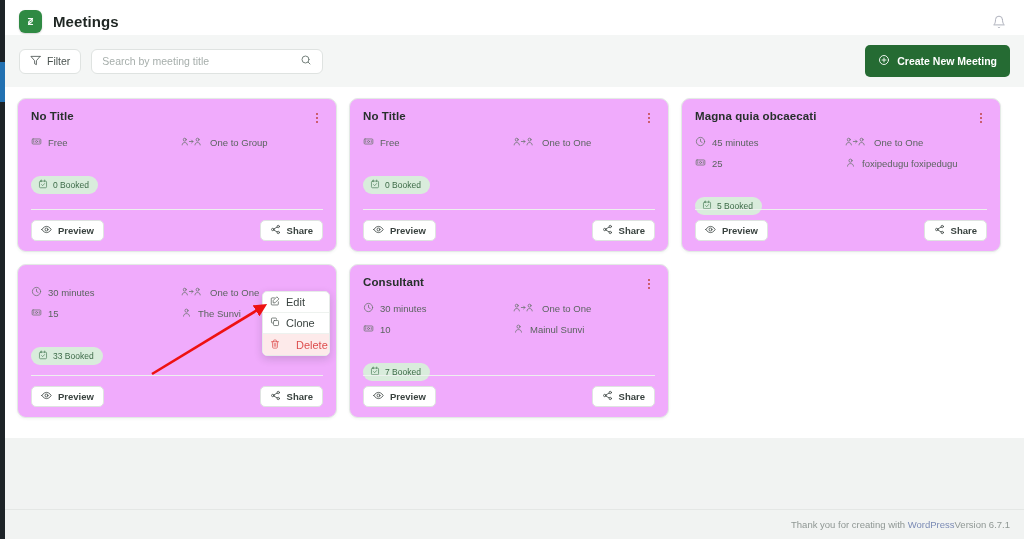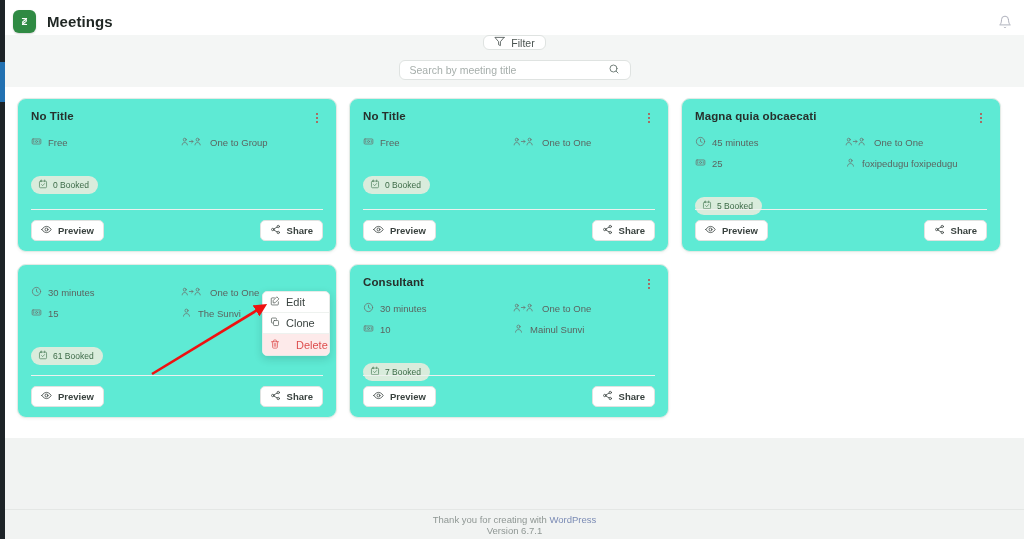--- a/index.html
+++ b/index.html
@@ -13,37 +13,37 @@
   #root { position: relative; width: 1024px; height: 539px; }
 
   
   .wp-rail { position: absolute; left: 0; top: 0; width: 5px; height: 539px; background: #1d2327; z-index: 40; }
   .wp-rail-accent { position: absolute; left: 0; top: 62px; width: 5px; height: 40px; background: #2271b1; }
 
   
   .topbar {
     position: absolute; left: 5px; top: 0; width: 1019px; height: 44px;
     background: #ffffff; border-bottom: 1px solid #e6e8e7;
-    display: flex; align-items: center; padding: 0 8px;
+    display: flex; align-items: center; padding: 0 14px;
   }
   .brand { display: flex; align-items: center; gap: 11px; }
   .brand-logo {
     width: 23px; height: 23px; border-radius: 6px;
     background: #2f8a43;
     display: flex; align-items: center; justify-content: center;
     box-shadow: 0 1px 2px rgba(0,0,0,.18);
   }
   .brand-title { font-size: 15px; font-weight: bold; color: #1f2623; letter-spacing: .1px; }
   .topbar-spacer { flex: 1; }
   .bell-btn { width: 22px; height: 22px; display:flex; align-items:center; justify-content:center; opacity:.55; }
 
   
   .toolbar {
     position: absolute; left: 5px; top: 35px; width: 1019px; height: 52px;
-    background: #f4f6f5; display: flex; align-items: center; padding: 0 14px; gap: 10px; flex-direction: column;
+    background: #f4f6f5; display: flex; align-items: center; padding: 0 14px; gap: 10px;
   }
   .filter-btn {
     height: 25px; min-width: 62px; padding: 0 10px;
     background: #fff; border: 1px solid #dfe3e1; border-radius: 6px;
     display: flex; align-items: center; gap: 6px;
     font-size: 10.5px; color: #4a5350; cursor: pointer;
   }
   .search-wrap {
     position: relative; width: 232px; height: 25px;
     background: #fff; border: 1px solid #dfe3e1; border-radius: 6px;
@@ -67,21 +67,21 @@
   .content {
     position: absolute; left: 5px; top: 87px; width: 1019px; height: 351px;
     background: #ffffff;
     padding: 11px 12px;
   }
   .card-grid { display: flex; flex-wrap: wrap; gap: 12px; }
 
   .card {
     position: relative;
     width: 320px; height: 154px;
-    background: #5eead4;
+    background: #f0abfc;
     border: 1px solid #e3eae5;
     border-radius: 9px;
     box-shadow: 0 1px 3px rgba(22,60,38,.06);
     padding: 11px 13px 5px 13px;
   }
   .card-head { display: flex; align-items: flex-start; justify-content: space-between; }
   .card-title { font-size: 11.5px; font-weight: bold; color: #27302c; letter-spacing: .1px; }
   .kebab { width: 12px; height: 16px; display:flex; flex-direction:column; align-items:center; justify-content:center; gap:2px; cursor:pointer; }
   .kebab i { display:block; width:2px; height:2px; border-radius:50%; background:#c0433f; }
 
@@ -124,22 +124,22 @@
   .dd-item:last-child { border-bottom: none; gap: 16px; }
   .dd-item.danger { background: #fdeaea; color: #dd4d4d; }
 
   
   .arrow-layer { position:absolute; left:0; top:0; width:1024px; height:539px; pointer-events:none; z-index:35; }
 
   
   .page-footer {
     position: absolute; left: 5px; bottom: 0; width: 1019px; height: 30px;
     background: #f1f3f2; border-top: 1px solid #e4e7e5;
-    display: flex; align-items: center; justify-content: center;
-    padding: 0 14px; font-size: 9.5px; color: #8f9794; flex-direction: column;
+    display: flex; align-items: center; justify-content: flex-end;
+    padding: 0 14px; font-size: 9.5px; color: #8f9794;
   }
   .footer-credit a { color: #7b8bb5; text-decoration: none; }
   .statusbar {
     position: absolute; left: 0; bottom: 0; z-index: 50;
     background: #e8eaf3; color: #2b2f3a;
     font-size: 9.5px; padding: 2px 5px 2px 3px;
     white-space: nowrap; font-family: "Liberation Sans", sans-serif;
   }
 </style>
 </head>
@@ -430,21 +430,21 @@
                 </svg></span>
               <span>The Sunvi</span>
             </div>
           </div><div class="badge">
             <span><svg width="10" height="10" viewBox="0 0 24 24" fill="none" stroke="#4e7f5b" stroke-width="1.7" stroke-linecap="round" stroke-linejoin="round">
                 <rect x="3.5" y="5" width="17" height="16" rx="2.5"></rect>
                 <line x1="8" y1="2.5" x2="8" y2="6.5"></line>
                 <line x1="16" y1="2.5" x2="16" y2="6.5"></line>
                 <polyline points="8.6 13.5 11.2 16 15.8 11"></polyline>
               </svg></span>
-            <span>61 Booked</span>
+            <span>33 Booked</span>
           </div><div class="card-footer">
             <button class="mini-btn">
               <span><svg width="11" height="11" viewBox="0 0 24 24" fill="none" stroke="#39423f" stroke-width="1.7" stroke-linecap="round" stroke-linejoin="round">
                   <path d="M1.8 12S5.6 5.2 12 5.2 22.2 12 22.2 12 18.4 18.8 12 18.8 1.8 12 1.8 12Z"></path>
                   <circle cx="12" cy="12" r="3.2"></circle>
                 </svg></span>
               <span>Preview</span>
             </button>
             <button class="mini-btn">
               <span><svg width="11" height="11" viewBox="0 0 24 24" fill="none" stroke="#39423f" stroke-width="1.7" stroke-linecap="round" stroke-linejoin="round">

